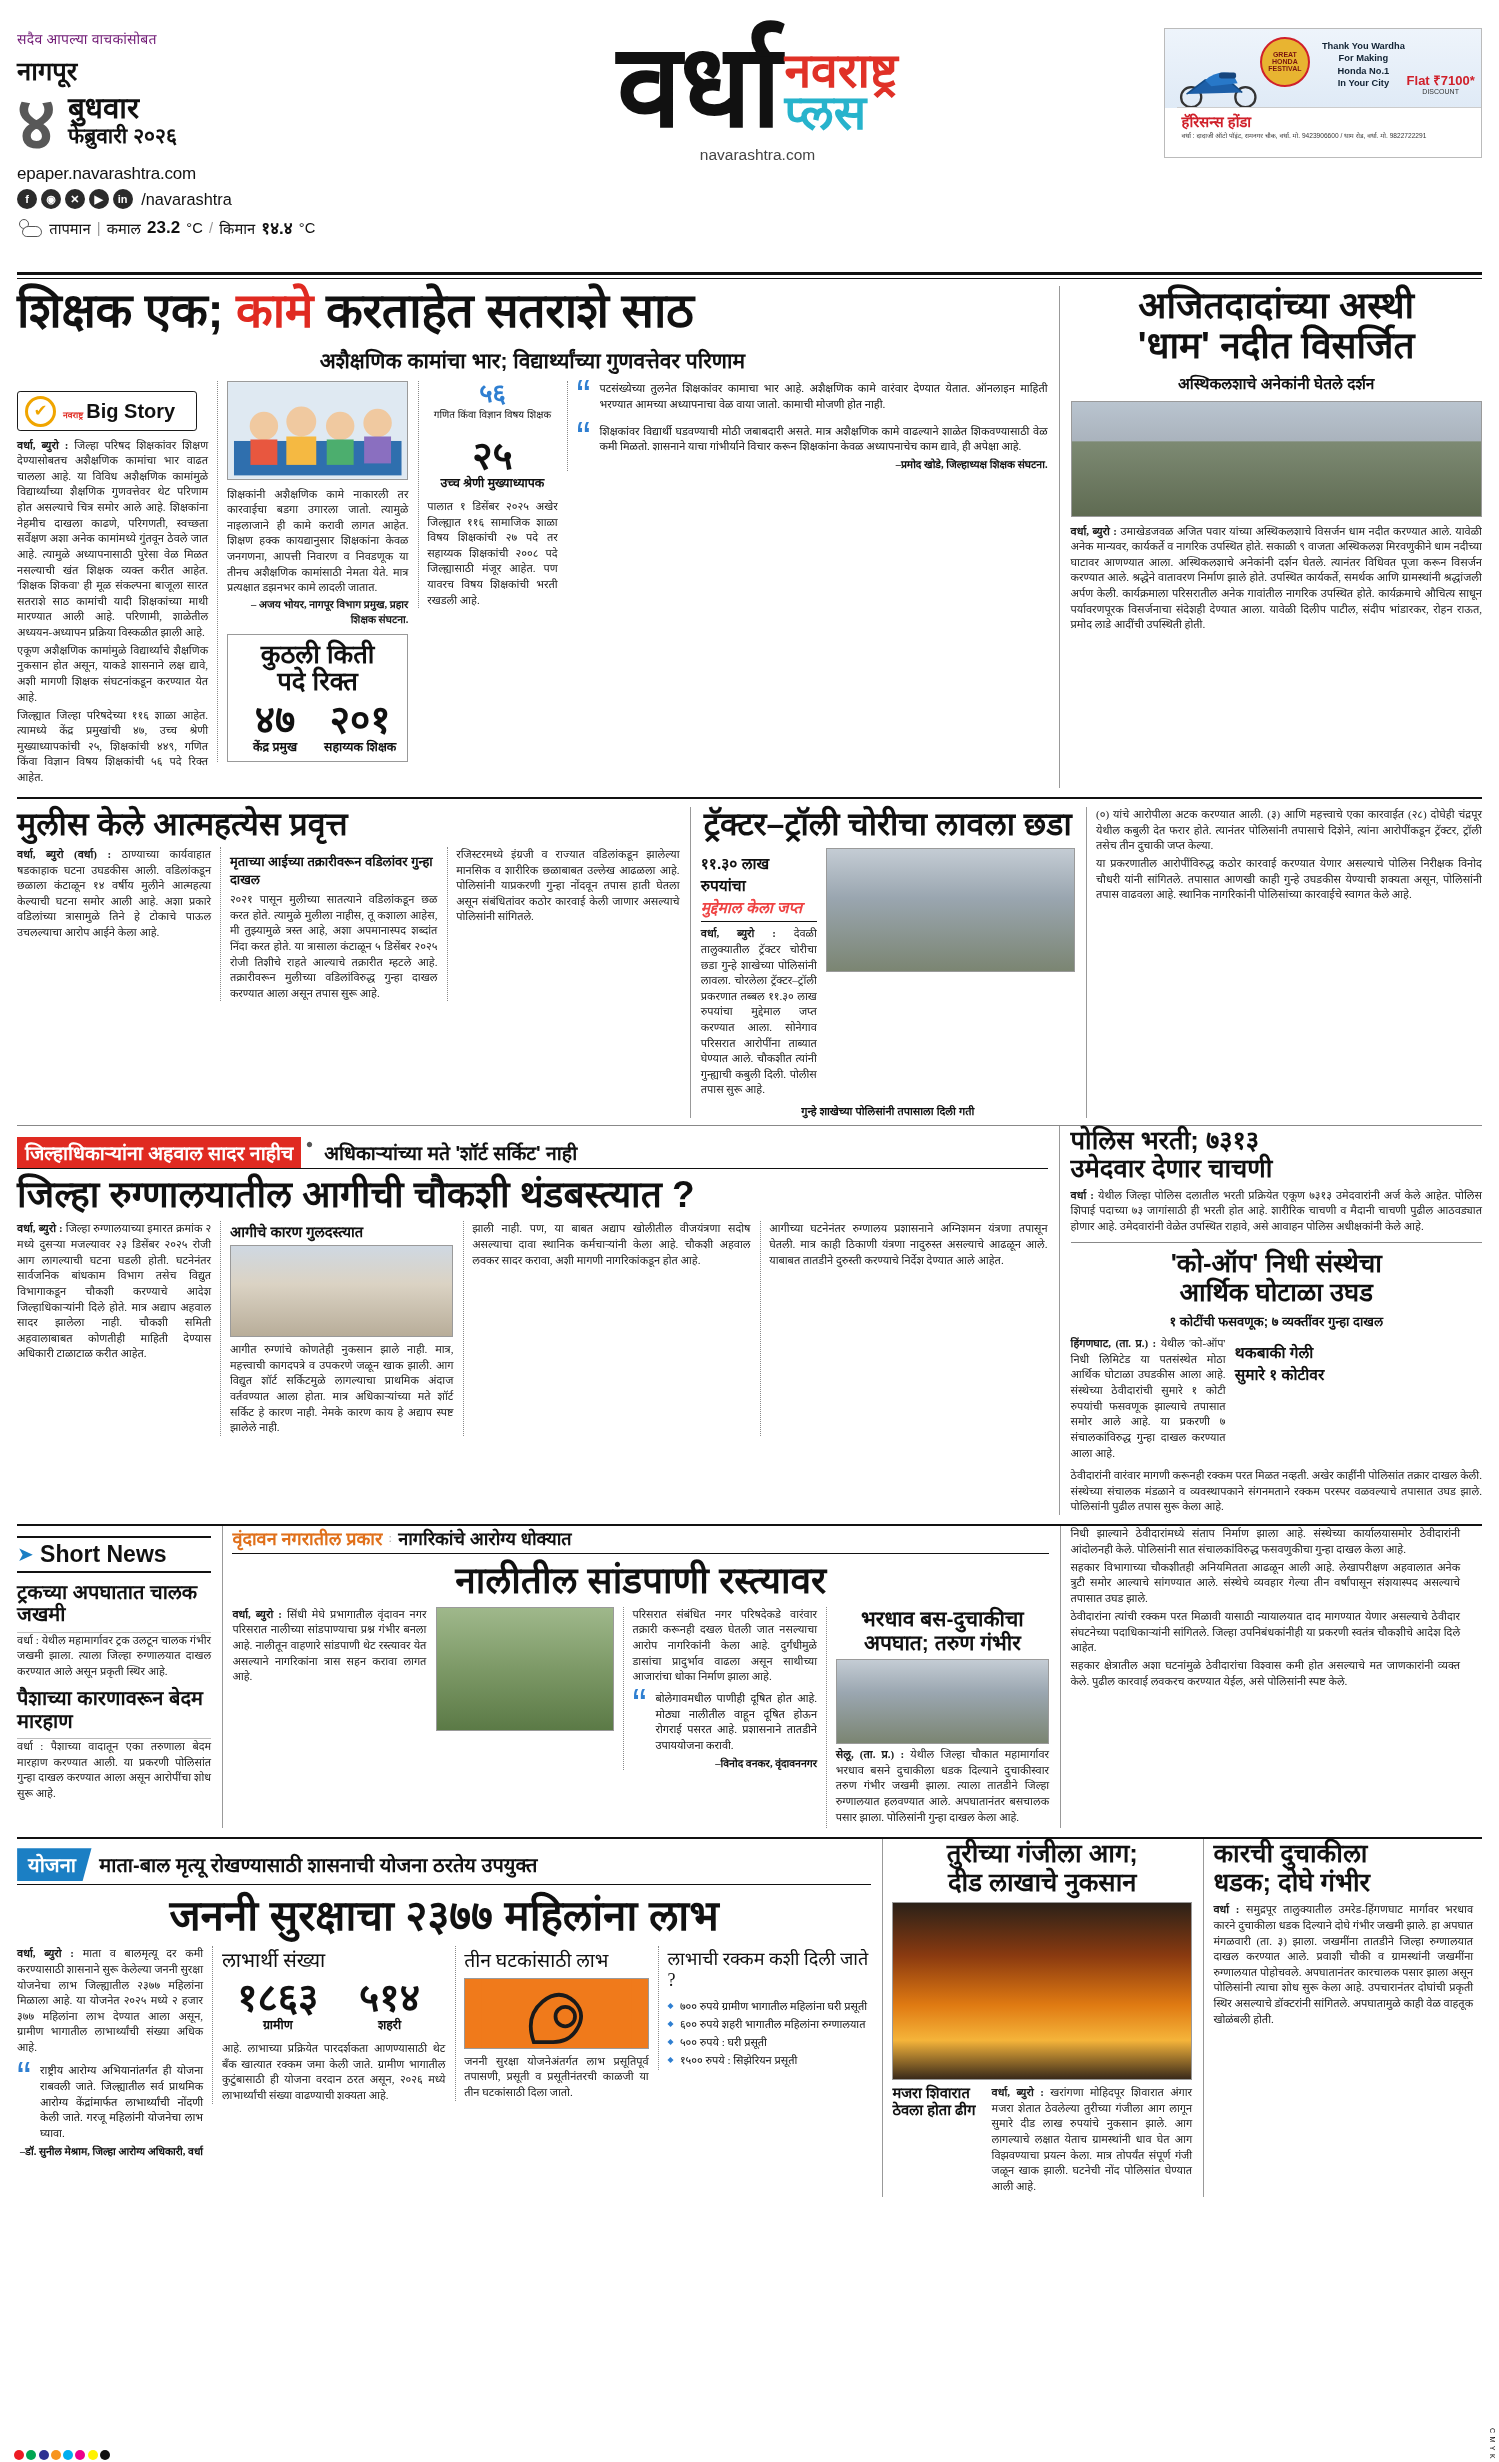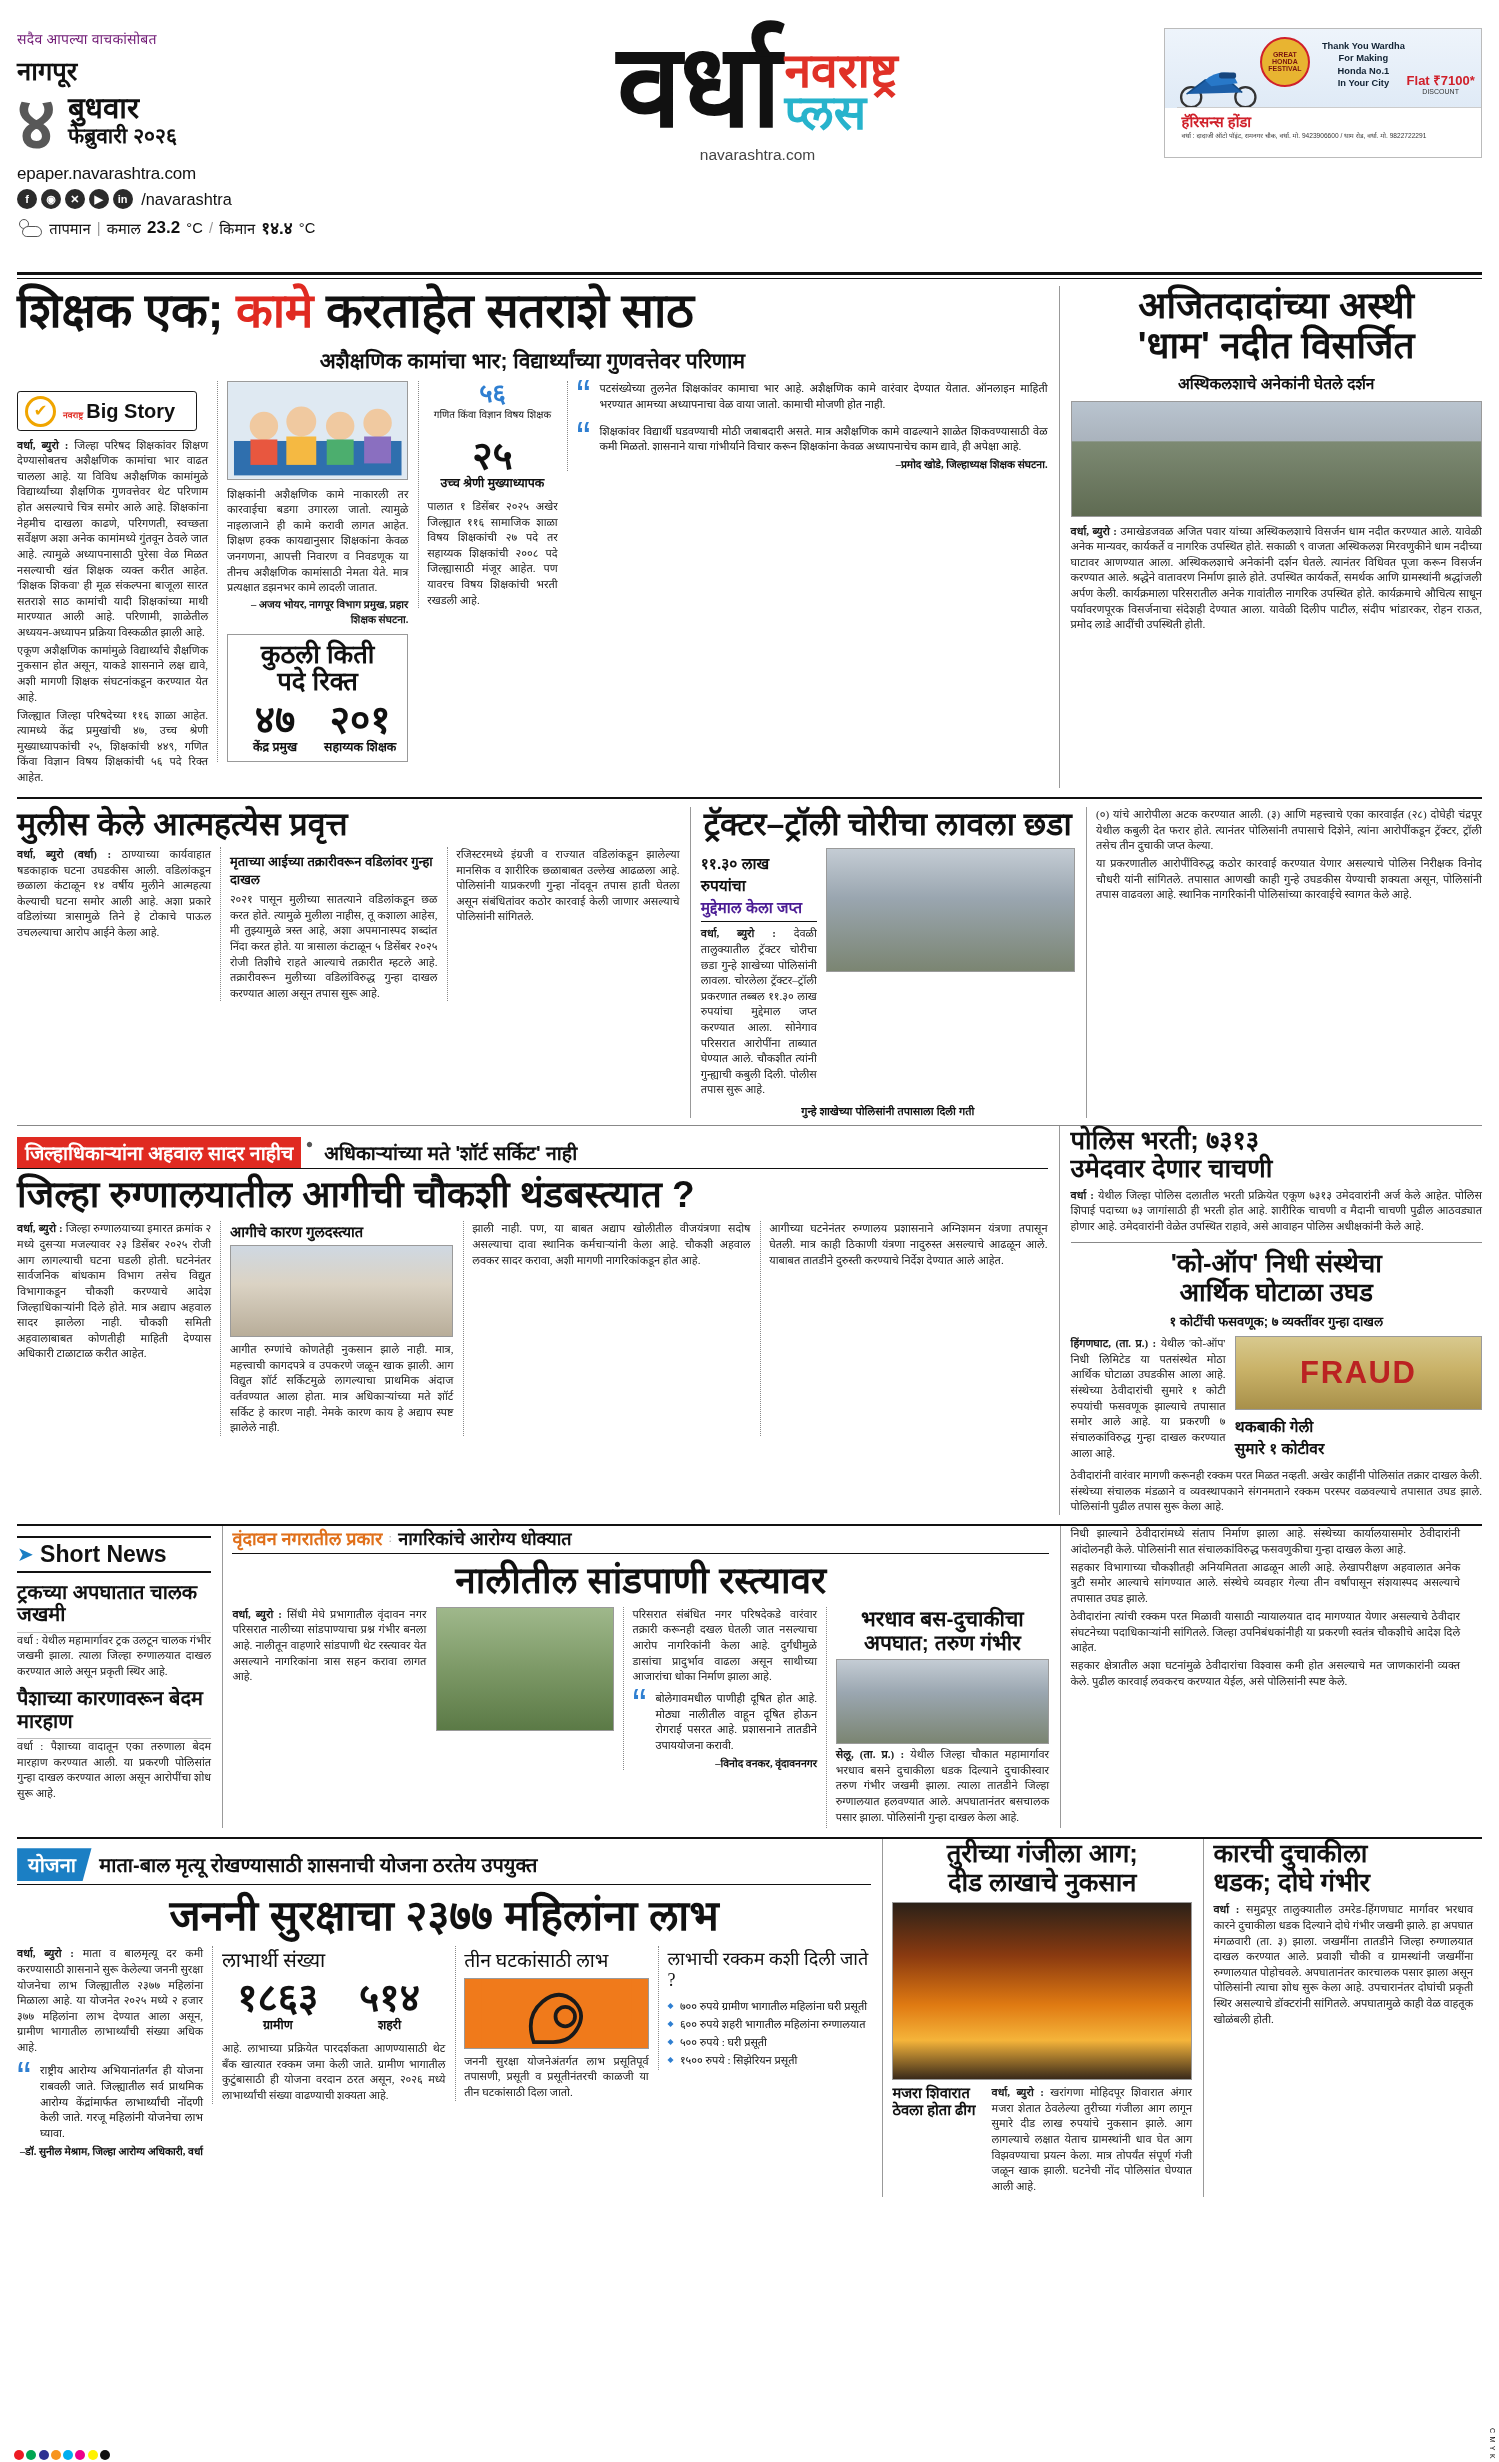--- a/index.html
+++ b/index.html
@@ -365,21 +365,21 @@
         <div class="col vsep body">रजिस्टरमध्ये इंग्रजी व राज्यात वडिलांकडून झालेल्या मानसिक व शारीरिक छळाबाबत उल्लेख आढळला आहे. पोलिसांनी याप्रकरणी गुन्हा नोंदवून तपास हाती घेतला असून संबंधितांवर कठोर कारवाई केली जाणार असल्याचे पोलिसांनी सांगितले.</div>
       </div>
     </div>
 
     <div class="mz-b" style="width:388px;">
       <h2 class="hl-l" style="text-align:center">ट्रॅक्टर–ट्रॉली चोरीचा लावला छडा</h2>
       <div class="cols2" style="align-items:flex-start;">
         <div style="flex:0 0 116px;">
           <div class="statbox" style="border:none;border-bottom:1.6px solid #111;padding:3.1px 0;">
             <div style="font-size:15.5px;font-weight:bold;font-family:'Liberation Sans',sans-serif;">११.३० लाख रुपयांचा</div>
-            <div style="font-size:15.5px;font-weight:bold;color:#4c1d95;font-family:'Liberation Sans',sans-serif;">मुद्देमाल केला जप्त</div>
+            <div style="font-size:15.5px;font-weight:bold;color:#ef4444;font-family:'Liberation Sans',sans-serif;font-style:italic;">मुद्देमाल केला जप्त</div>
           </div>
           <div class="body" style="margin-top:4.7px;">
             <p><span class="byline">वर्धा, ब्युरो :</span>
                <span>देवळी तालुक्यातील ट्रॅक्टर चोरीचा छडा गुन्हे शाखेच्या पोलिसांनी लावला. चोरलेला ट्रॅक्टर–ट्रॉली प्रकरणात तब्बल ११.३० लाख रुपयांचा मुद्देमाल जप्त करण्यात आला. सोनेगाव परिसरात आरोपींना ताब्यात घेण्यात आले. चौकशीत त्यांनी गुन्ह्याची कबुली दिली. पोलीस तपास सुरू आहे.</span></p>
           </div>
         </div>
         <div style="flex:1;">
           <div class="photo ph-group" style="height:124px;"></div>
         </div>
       </div>
@@ -435,23 +435,20 @@
       <div class="hr-t" style="margin:7.8px 0 0 0;"></div>
       <h3 class="hl-m" style="text-align:center;margin-top:6.2px;">'को-ऑप' निधी संस्थेचा</h3>
       <h3 class="hl-m" style="text-align:center;">आर्थिक घोटाळा उघड</h3>
       <div class="dek-c" style="font-size:13px;">१ कोटींची फसवणूक; ७ व्यक्तींवर गुन्हा दाखल</div>
       <div class="cols2" style="align-items:flex-start;">
         <div style="flex:0 0 155px;" class="body">
           <p><span class="byline">हिंगणघाट, (ता. प्र.) :</span>
              <span>येथील 'को-ऑप' निधी लिमिटेड या पतसंस्थेत मोठा आर्थिक घोटाळा उघडकीस आला आहे. संस्थेच्या ठेवीदारांची सुमारे १ कोटी रुपयांची फसवणूक झाल्याचे तपासात समोर आले आहे. या प्रकरणी ७ संचालकांविरुद्ध गुन्हा दाखल करण्यात आला आहे.</span></p>
         </div>
         <div style="flex:1;">
-          <div class="photo ph-money" style="height:74px;display:flex;align-items:center;justify-content:center;">
-            <span style="font-size:31px;font-weight:bold;color:#b22;font-family:'Liberation Sans',sans-serif;letter-spacing:1.6px;">FRAUD</span>
-          </div>
           <div style="font-size:15.5px;font-weight:bold;margin-top:4.7px;font-family:'Liberation Sans',sans-serif;">थकबाकी गेली</div>
           <div style="font-size:15.5px;font-weight:bold;font-family:'Liberation Sans',sans-serif;">सुमारे १ कोटीवर</div>
         </div>
       </div>
       <div class="body" style="margin-top:4.7px;">ठेवीदारांनी वारंवार मागणी करूनही रक्कम परत मिळत नव्हती. अखेर काहींनी पोलिसांत तक्रार दाखल केली. संस्थेच्या संचालक मंडळाने व व्यवस्थापकाने संगनमताने रक्कम परस्पर वळवल्याचे तपासात उघड झाले. पोलिसांनी पुढील तपास सुरू केला आहे.</div>
     </div>
   </div>
 
   <div class="hr-b"></div>
 

